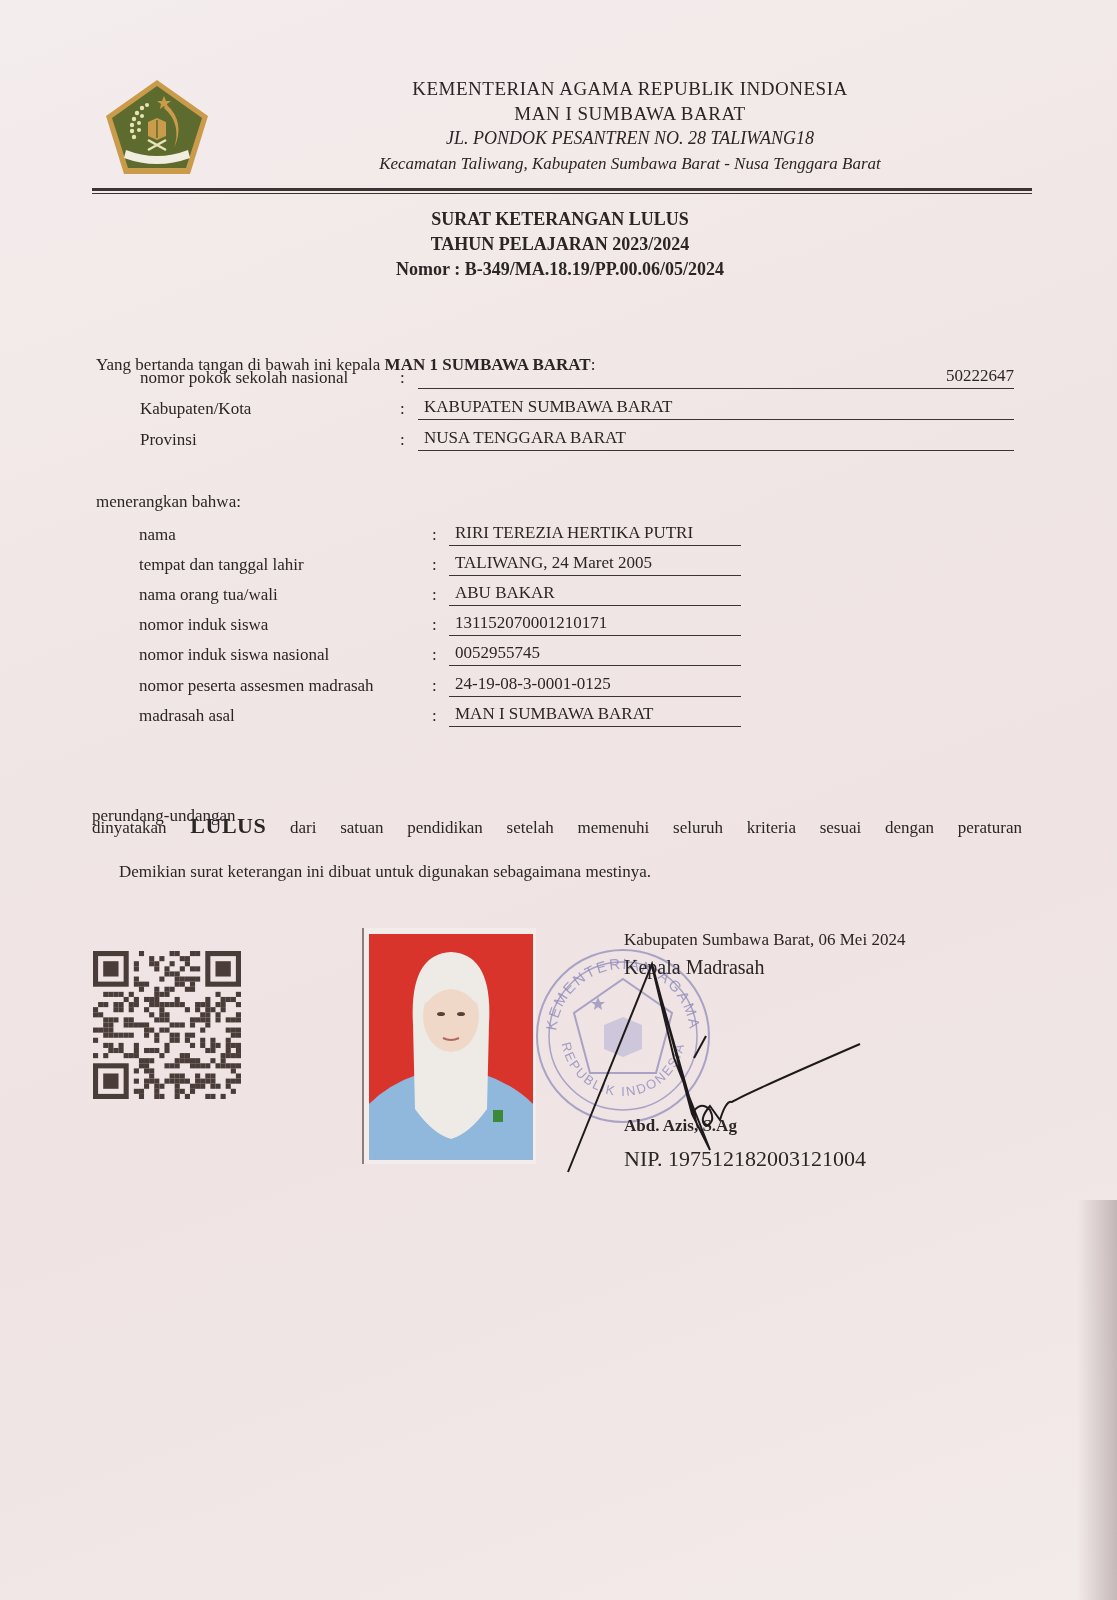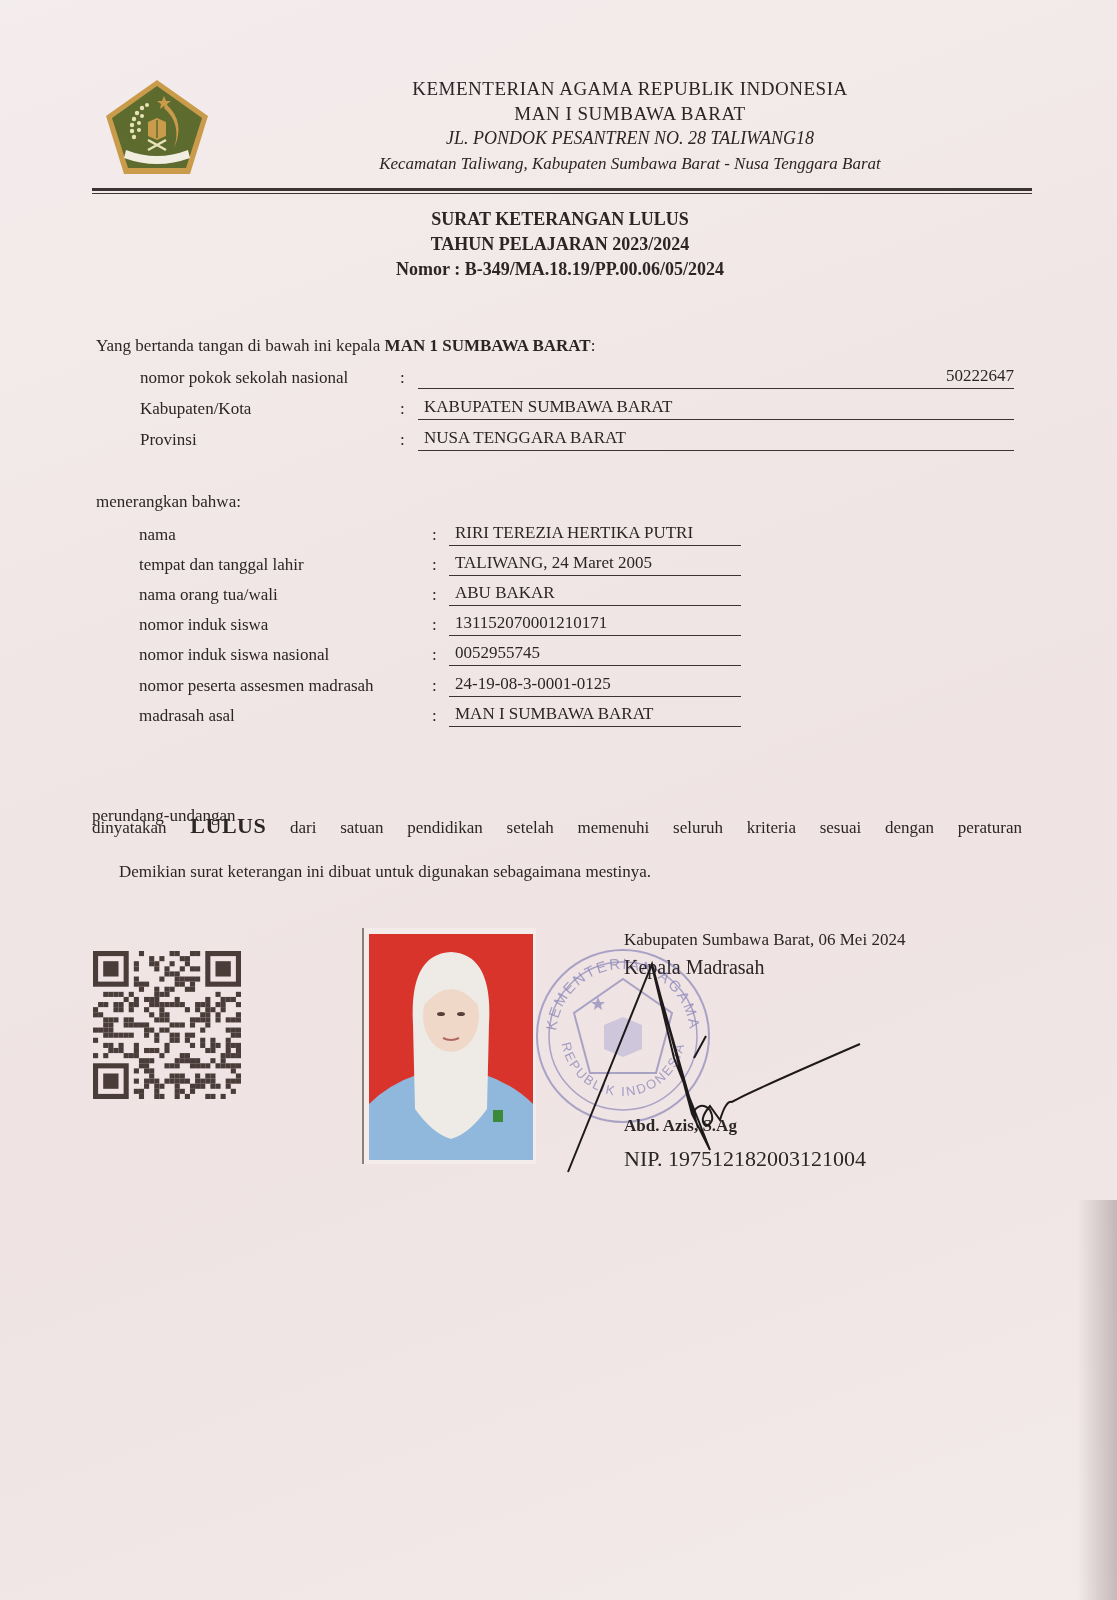--- a/index.html
+++ b/index.html
@@ -14,21 +14,21 @@
     .logo { position: absolute; left: 104px; top: 78px; width: 106px; height: 98px; }
     .kop { position: absolute; left: 280px; top: 76px; width: 700px; text-align: center; }
     .kop .l1, .kop .l2 { font-size: 19px; letter-spacing: 0.5px; line-height: 25px; }
     .kop .l3 { font-size: 18px; font-style: italic; line-height: 25px; }
     .kop .l4 { font-size: 17px; font-style: italic; line-height: 25px; }
     .rule { position: absolute; left: 92px; width: 940px; background: #3b3334; }
     .rule.r1 { top: 188px; height: 3px; }
     .rule.r2 { top: 193px; height: 1px; }
     .title { position: absolute; left: 280px; top: 207px; width: 560px; text-align: center; font-weight: bold; }
     .title div { font-size: 18px; line-height: 25px; }
-    .intro { position: absolute; left: 96px; top: 336px; font-size: 17px; }
+    .intro { position: absolute; left: 96px; top: 355px; font-size: 17px; }
     .intro b { font-weight: bold; }
     .row { position: absolute; font-size: 17px; display: flex; align-items: flex-end; }
     .row .lbl { display: inline-block; }
     .row .colon { position: absolute; }
     .row .val { position: absolute; border-bottom: 1.5px solid #3b3334; padding-left: 6px; line-height: 24px; }
     .para { position: absolute; font-size: 17px; }
     .lulus-line { left: 92px; top: 777px; width: 930px; text-align: justify; text-align-last: justify; margin-top: 36px; }
     .lulus-line b { font-size: 22px; letter-spacing: 0.5px; }
     .line2 { left: 92px; top: 806px; }
     .closing { left: 92px; top: 862px; margin-left: 27px; }

